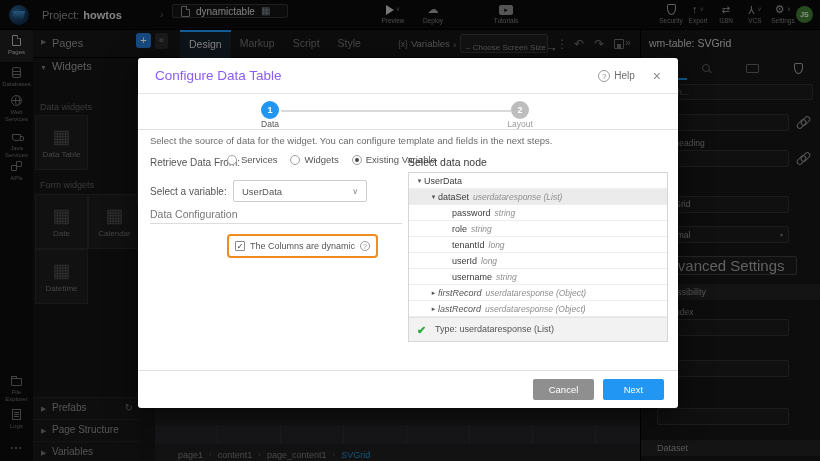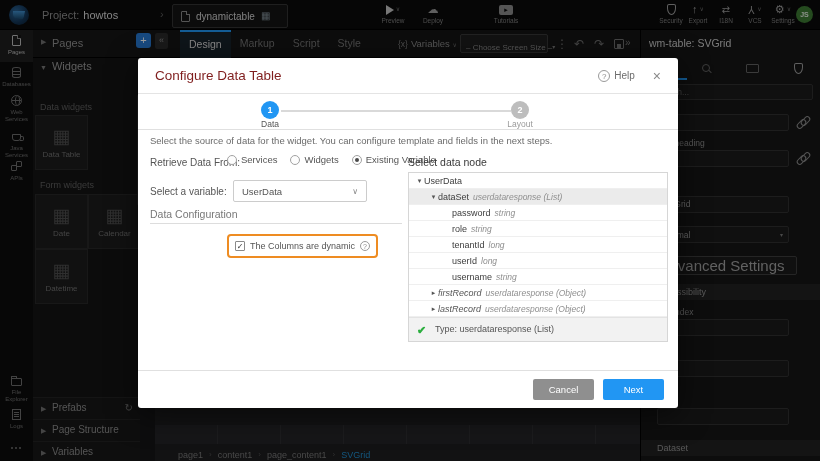--- a/index.html
+++ b/index.html
@@ -7,23 +7,23 @@
        font-family:"Liberation Sans",sans-serif;-webkit-font-smoothing:antialiased}
   *{box-sizing:border-box}
 
   
   #topbar{position:absolute;left:0;top:0;width:820px;height:30px;background:#0a0a0a;border-bottom:1px solid #000}
   #logo{position:absolute;left:9px;top:5px;width:20px;height:20px;border-radius:50%;
         background:radial-gradient(circle at 35% 35%,#2a6496,#123251 60%,#0b1f33)}
   #logo:after{content:"";position:absolute;left:4px;top:6px;width:12px;height:9px;border-radius:0 0 10px 10px;
         background:linear-gradient(180deg,#3e8cc9,#16405f);clip-path:polygon(0 0,100% 0,85% 100%,0 70%)}
   #project{position:absolute;left:42px;top:0;height:30px;line-height:30px;font-size:11px;color:#8d8d8d}
-  #project b{color:#d6d6d6;font-weight:normal;margin-left:4px}
+  #project b{color:#d6d6d6;font-weight:bold;margin-left:4px}
   #proj-chevron{position:absolute;left:160px;top:0;height:30px;line-height:29px;color:#5a5a5a;font-size:11px}
-  #pagebox{position:absolute;left:172px;top:4px;height:24px;min-width:116px;border:1px solid #333;border-radius:2px;
+  #pagebox{position:absolute;left:172px;top:4px;height:14px;min-width:116px;border:1px solid #333;border-radius:2px;
            background:#141414;display:flex;align-items:center;gap:6px;padding:0 8px}
   #pagebox .pb-label{font-size:10px;color:#cfcfcf}
   #pagebox .pb-grid{font-size:10px;color:#7f8c95;line-height:10px}
   .i-file{width:9px;height:11px;border:1px solid #8a8a8a;border-radius:1px;position:relative;display:inline-block}
   .i-file:after{content:"";position:absolute;top:-1px;right:-1px;width:3px;height:3px;background:#141414;
                 border-left:1px solid #8a8a8a;border-bottom:1px solid #8a8a8a}
   #topbar-right .tb-item{position:absolute;top:3px;width:40px;text-align:center;cursor:pointer}
   .tb-ico{height:13px;line-height:13px;font-size:10px;color:#9a9a9a;display:flex;align-items:center;justify-content:center;gap:2px}
   .tb-label{font-size:6.5px;color:#7d7d7d;margin-top:1px}
   .tb-caret{font-size:6px;color:#6a6a6a}
@@ -42,21 +42,21 @@
   #add-page-btn{position:absolute;left:136px;top:33px;width:15px;height:15px;background:#2878cf;border-radius:3px;
                 color:#fff;font-size:11px;line-height:14px;text-align:center;cursor:pointer}
   #collapse-btn{position:absolute;left:155px;top:33px;width:13px;height:16px;background:#2a2a2a;border-radius:2px;
                 color:#8a8a8a;font-size:9px;line-height:15px;text-align:center;cursor:pointer}
   #tabs{position:absolute;left:180px;top:30px;height:28px;display:flex}
   .tab{padding:0 9px;line-height:27px;font-size:10.5px;color:#757575;cursor:pointer}
   .tab.active{color:#d8d8d8;background:#18222b;border-top:2px solid #2196f3;line-height:25px}
   #variables-btn{position:absolute;left:398px;top:30px;height:28px;line-height:28px;font-size:9.5px;color:#8a8a8a;cursor:pointer}
   #variables-btn .vx{font-size:8.5px;margin-right:3px;color:#7a7a7a}
   #screen-size{position:absolute;left:460px;top:34px;width:88px;height:19px;background:#1d1d1d;border:1px solid #383838;
-               border-radius:2px;display:flex;align-items:flex-start;justify-content:space-between;padding:8px 5px;cursor:pointer}
+               border-radius:2px;display:flex;align-items:flex-end;justify-content:space-between;padding:0 5px;cursor:pointer}
   #screen-size .ss-text{font-size:8px;color:#8a8a8a;white-space:nowrap}
   #screen-size .ss-arrow{font-size:6px;color:#777}
   .tb2-ico{position:absolute;top:30px;height:28px;line-height:28px;font-size:12px;color:#6f6f6f;cursor:pointer}
   .i-save{position:absolute;top:39px;width:10px;height:10px;border:1px solid #6f6f6f;border-radius:1px;cursor:pointer}
   .i-save:after{content:"";position:absolute;left:2px;bottom:0;width:4px;height:4px;background:#6f6f6f}
 
   
   #rail{position:absolute;left:0;top:30px;width:33px;height:431px;background:#0c0c0c}
   .rail-item{position:absolute;left:0;width:33px;text-align:center;color:#6d6d6d;cursor:pointer}
   .rail-item.active{background:#1e1e1e;color:#b9b9b9}
@@ -136,21 +136,21 @@
   .rp-select .rs-arrow{font-size:6px;color:#777}
   #rp-advanced{position:absolute;left:6px;top:226px;width:150px;height:19px;border:1px solid #3d3d3d;border-radius:2px;
                color:#9e9e9e;font-size:15px;text-align:center;line-height:17px;cursor:pointer;background:#1a1a1a}
   .rp-sec{position:absolute;left:0;right:0;height:16px;background:#212121;color:#8f8f8f;font-size:9px;line-height:16px;padding-left:16px}
 
   
   #backdrop{position:absolute;left:0;top:0;width:820px;height:461px;background:rgba(0,0,0,.38);z-index:50}
   #modal{position:absolute;left:138px;top:58px;width:540px;height:350px;background:#fff;border-radius:3px;z-index:60;
          box-shadow:0 6px 30px rgba(0,0,0,.55)}
   #m-header{position:absolute;left:0;top:0;right:0;height:36px;border-bottom:1px solid #e4e4e4;display:flex;align-items:center;padding:0 17px}
-  #m-title{flex:1;font-size:13.5px;color:#7f1d1d}
+  #m-title{flex:1;font-size:13.5px;color:#8b5cf6}
   .q-circle{width:12px;height:12px;border:1px solid #9a9a9a;border-radius:50%;color:#8a8a8a;font-size:8px;line-height:11px;
             text-align:center;display:inline-block}
   #m-help{display:flex;align-items:center;gap:4px;font-size:10px;color:#6d6d6d;cursor:pointer}
   #m-close{margin-left:18px;color:#8a8a8a;font-size:14px;line-height:14px;cursor:pointer}
   #m-stepper{position:absolute;left:0;top:36px;right:0;height:36px;border-bottom:1px solid #e0e0e0}
   .step-line{position:absolute;left:143px;top:16px;width:230px;height:2px;background:#d9d9d9}
   .step-circle{position:absolute;top:7px;width:18px;height:18px;border-radius:50%;color:#fff;font-size:9px;font-weight:bold;
                text-align:center;line-height:18px}
   .step-circle.active{background:#2196f3}
   .step-circle.inactive{background:#bdbdbd}

